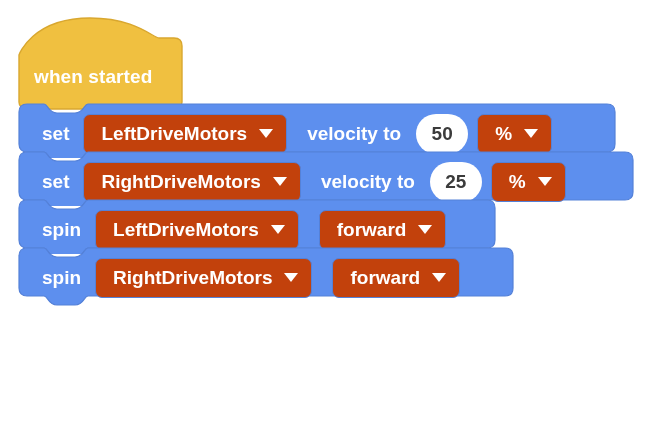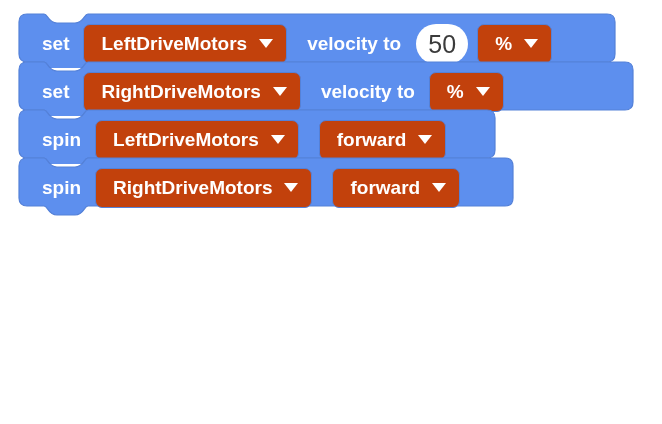--- a/index.html
+++ b/index.html
@@ -123,35 +123,50 @@
     justify-content: center;
     min-width: 52px;
     height: 40px;
     padding: 0 12px;
     margin: 0 5px;
     border-radius: 24px;
     background: #ffffff;
     box-sizing: border-box;
   }
   .num-oval .num-text {
-    font-size: 25px;
-    font-weight: normal;
+    font-size: 19px;
+    font-weight: bold;
     color: #3b3b3b;
     line-height: 22px;
   }
 
   .spacer-sm { width: 6px; display: inline-block; }
 </style>
 </head>
 <body>
 
 <div id="workspace">
 
   <div class="stack">
 
+    <div class="hat-block">
+      <svg class="hat-svg" width="170" height="96" viewBox="0 0 170 96">
+        <path d="M 1,88
+                 L 1,41
+                 C 1,41 14,4 72,4
+                 C 118,4 135,24 141,24
+                 L 156,24
+                 C 161,24 164,27 164,32
+                 L 164,88
+                 C 164,92 161,95 156,95
+                 L 9,95
+                 C 4,95 1,92 1,88 Z" fill="#F0C040" stroke="#D9A72F" stroke-width="1.4"></path>
+      </svg>
+      <div class="hat-label">when started</div>
+    </div>
 
     <div class="block-row">
       <svg class="block-bg" width="606" height="76" viewBox="0 0 606 76">
         <path d="M 1,30
                  C 1,25 4,22 9,22
                  L 22,22
                  L 26,22
                  C 30,22 30,31 39,31
                  L 57,31
                  C 66,31 66,22 70,22
@@ -205,20 +220,23 @@
                  C 4,70 1,67 1,62 Z" fill="#5D8FEE" stroke="#5481D8" stroke-width="1.2"></path>
       </svg>
       <div class="block-content" style="width:616px;">
         <span class="cmd-label">set</span>
         <span class="dropdown">
           <span class="dd-text">RightDriveMotors</span>
           <span class="dd-caret"></span>
         </span>
         <span class="spacer-sm"></span>
         <span class="cmd-label">velocity to</span>
+        <span class="num-oval">
+          <span class="num-text">25</span>
+        </span>
         <span class="dropdown">
           <span class="dd-text">%</span>
           <span class="dd-caret"></span>
         </span>
       </div>
     </div>
 
     <div class="block-row">
       <svg class="block-bg" width="486" height="76" viewBox="0 0 486 76">
         <path d="M 1,30

